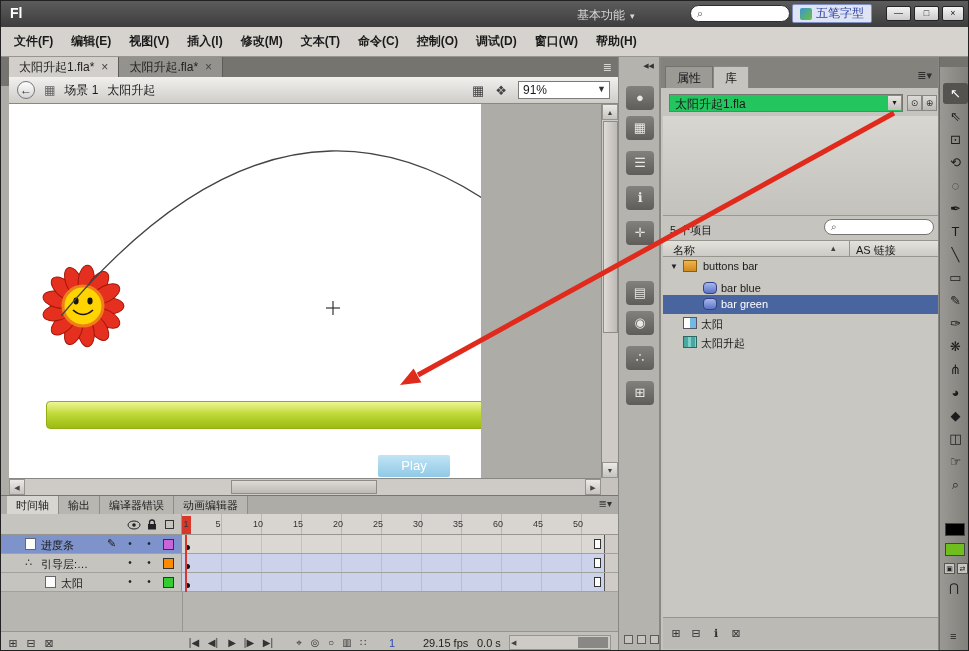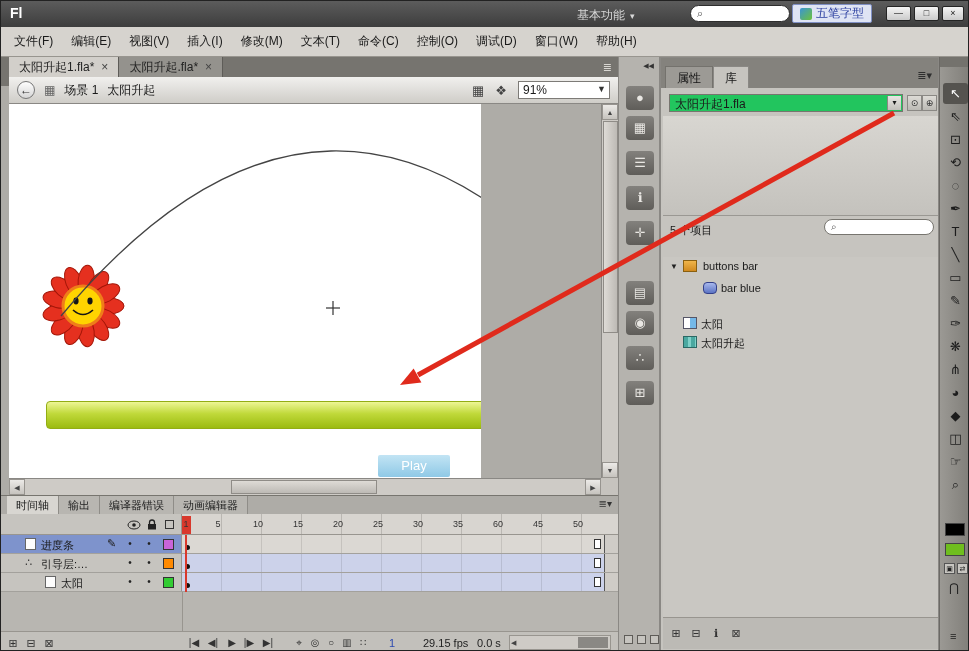--- a/index.html
+++ b/index.html
@@ -12,21 +12,21 @@
 .workspace{position:absolute;left:576px;top:6px;color:#d8d8d8;cursor:default;}
 .workspace .caret{margin-left:5px;font-size:9px;}
 .tb-search{position:absolute;left:689px;top:4px;width:100px;height:17px;background:#fff;border-radius:9px;border:1px solid #2e2e2e;}
 .tb-search .mag{position:absolute;left:6px;top:1px;font-size:11px;color:#555;}
 .tb-search input{position:absolute;left:20px;top:1px;width:74px;height:13px;border:none;outline:none;font-size:11px;background:transparent;}
 .ime{position:absolute;left:791px;top:3px;height:19px;display:flex;align-items:center;gap:4px;padding:0 7px;background:#dfe4f4;border:1px solid #7f8fc4;border-radius:2px;color:#2b3fa0;}
 .ime-ico{width:12px;height:12px;background:linear-gradient(135deg,#3b94d6,#6cc23a);border-radius:2px;display:inline-block;}
 .winbtn{position:absolute;top:5px;width:25px;height:15px;background:linear-gradient(#f4f4f4,#cbcbcb);border:1px solid #242424;border-radius:2px;color:#222;font-size:9px;line-height:12px;text-align:center;}
 
 
-.menubar{position:absolute;left:0;top:26px;width:969px;height:30px;background:#d6d3ce;border-bottom:1px solid #98958f;display:flex;align-items:center;padding-left:4px;}
+.menubar{position:absolute;left:0;top:26px;width:969px;height:30px;background:#d6d3ce;border-bottom:1px solid #98958f;display:flex;align-items:center;padding-left:4px;font-weight:bold;}
 .mi{padding:3px 9px;cursor:default;}
 
 
 .tabbar{position:absolute;left:0;top:56px;width:617px;height:29px;background:#76746f;display:flex;padding-left:8px;}
 .dtab{display:flex;align-items:center;gap:7px;padding:0 10px;background:#94928d;color:#222;border-right:1px solid #5e5c58;height:20px;}
 .dtab.active{background:#d2cfca;}
 .tclose{font-size:12px;color:#444;}
 .tab-menu{position:absolute;right:6px;top:4px;color:#d8d6d1;font-size:11px;}
 
 
@@ -281,29 +281,39 @@
       <span>太阳升起1.fla</span>
       <span class="ccaret">▾</span>
     </div>
     <div class="lib-sbtn" style="left:246px">⊙</div>
     <div class="lib-sbtn" style="left:261px">⊕</div>
     <div class="lib-preview"></div>
     <div class="lib-count">5 个项目</div>
     <div class="lib-search">
       <span class="mag">⌕</span>
     </div>
+    <div class="lib-head">
+      <span class="c1">名称</span>
+      <span class="sort">▴</span>
+      <span class="div"></span>
+      <span class="c2">AS 链接</span>
+    </div>
     <div class="lib-list">
       <div class="lrow" style="top:0">
         <span class="lexp">▼</span>
         <span class="lico ico-folder" style="left:20px"></span>
         <span class="llabel" style="left:40px">buttons bar</span>
       </div>
       <div class="lrow" style="top:22px">
         <span class="lico ico-button" style="left:40px"></span>
         <span class="llabel" style="left:58px">bar blue</span>
+      </div>
+      <div class="lrow sel" style="top:38px">
+        <span class="lico ico-button" style="left:40px"></span>
+        <span class="llabel" style="left:58px">bar green</span>
       </div>
       <div class="lrow" style="top:57px">
         <span class="lico ico-graphic" style="left:20px"></span>
         <span class="llabel" style="left:38px">太阳</span>
       </div>
       <div class="lrow" style="top:76px">
         <span class="lico ico-movieclip" style="left:20px"></span>
         <span class="llabel" style="left:38px">太阳升起</span>
       </div>
     </div>

